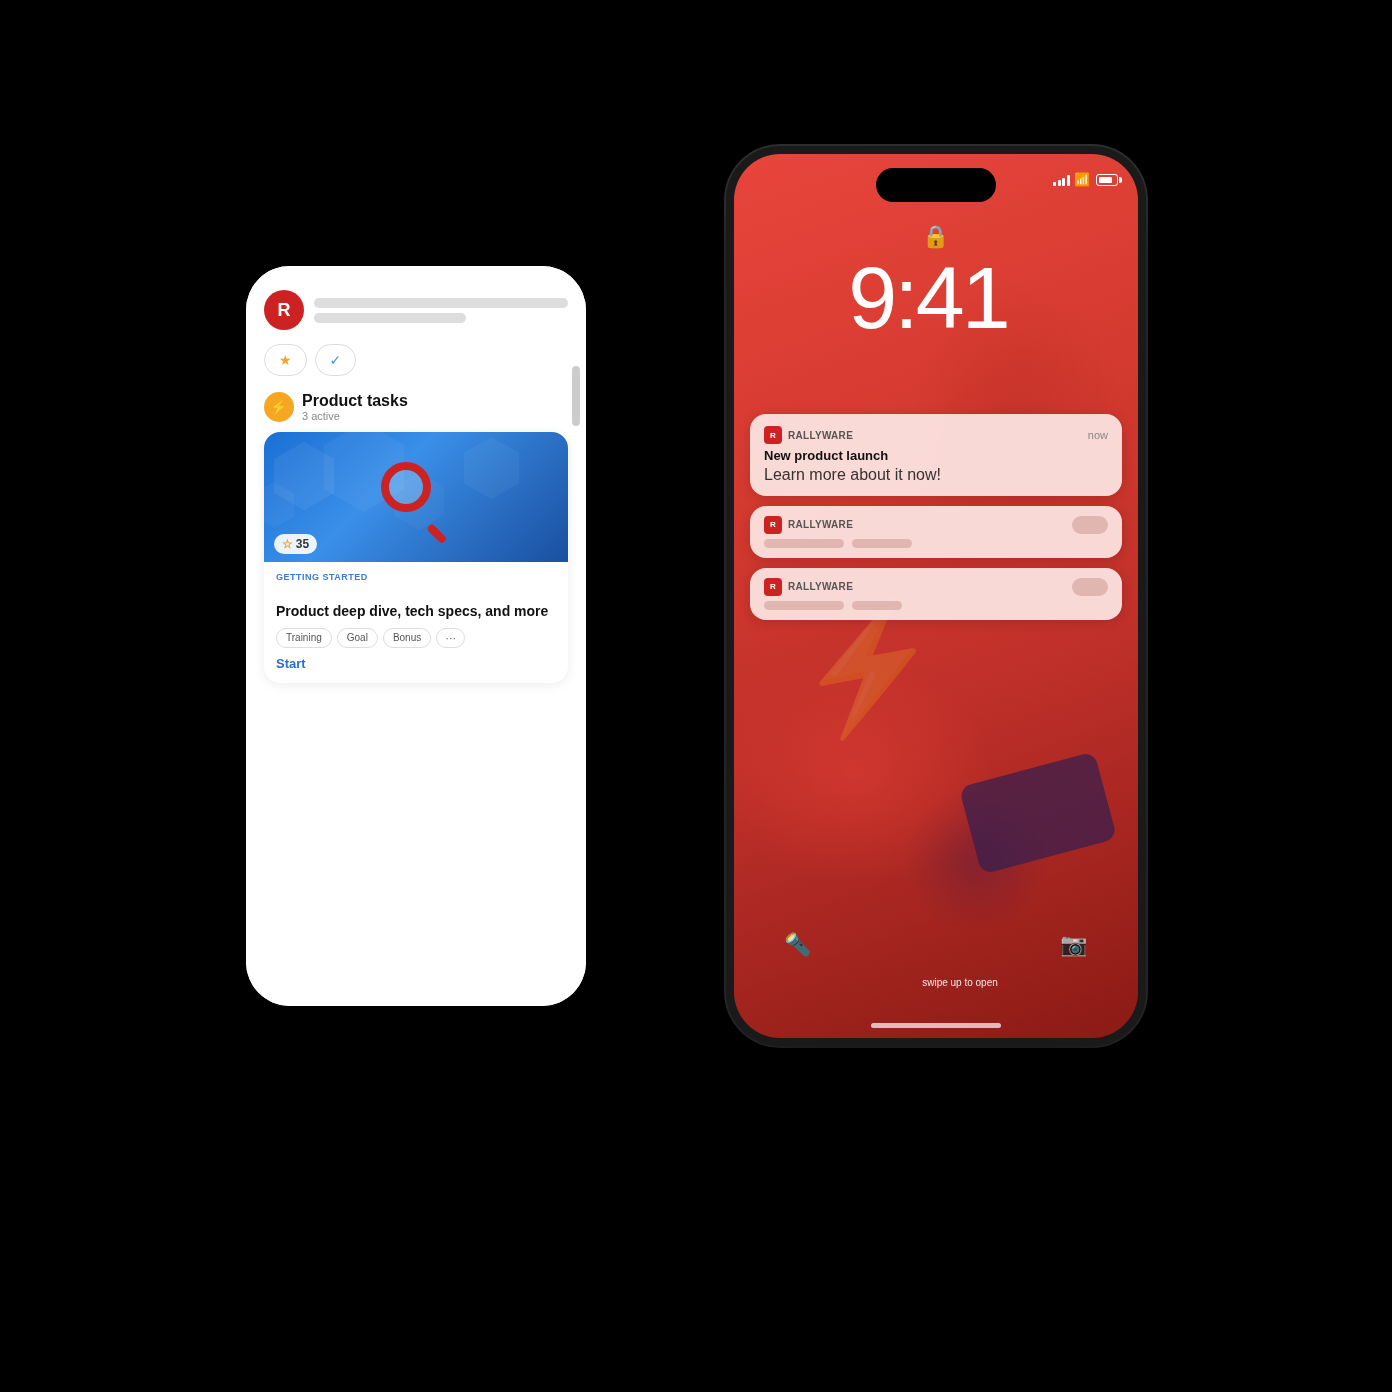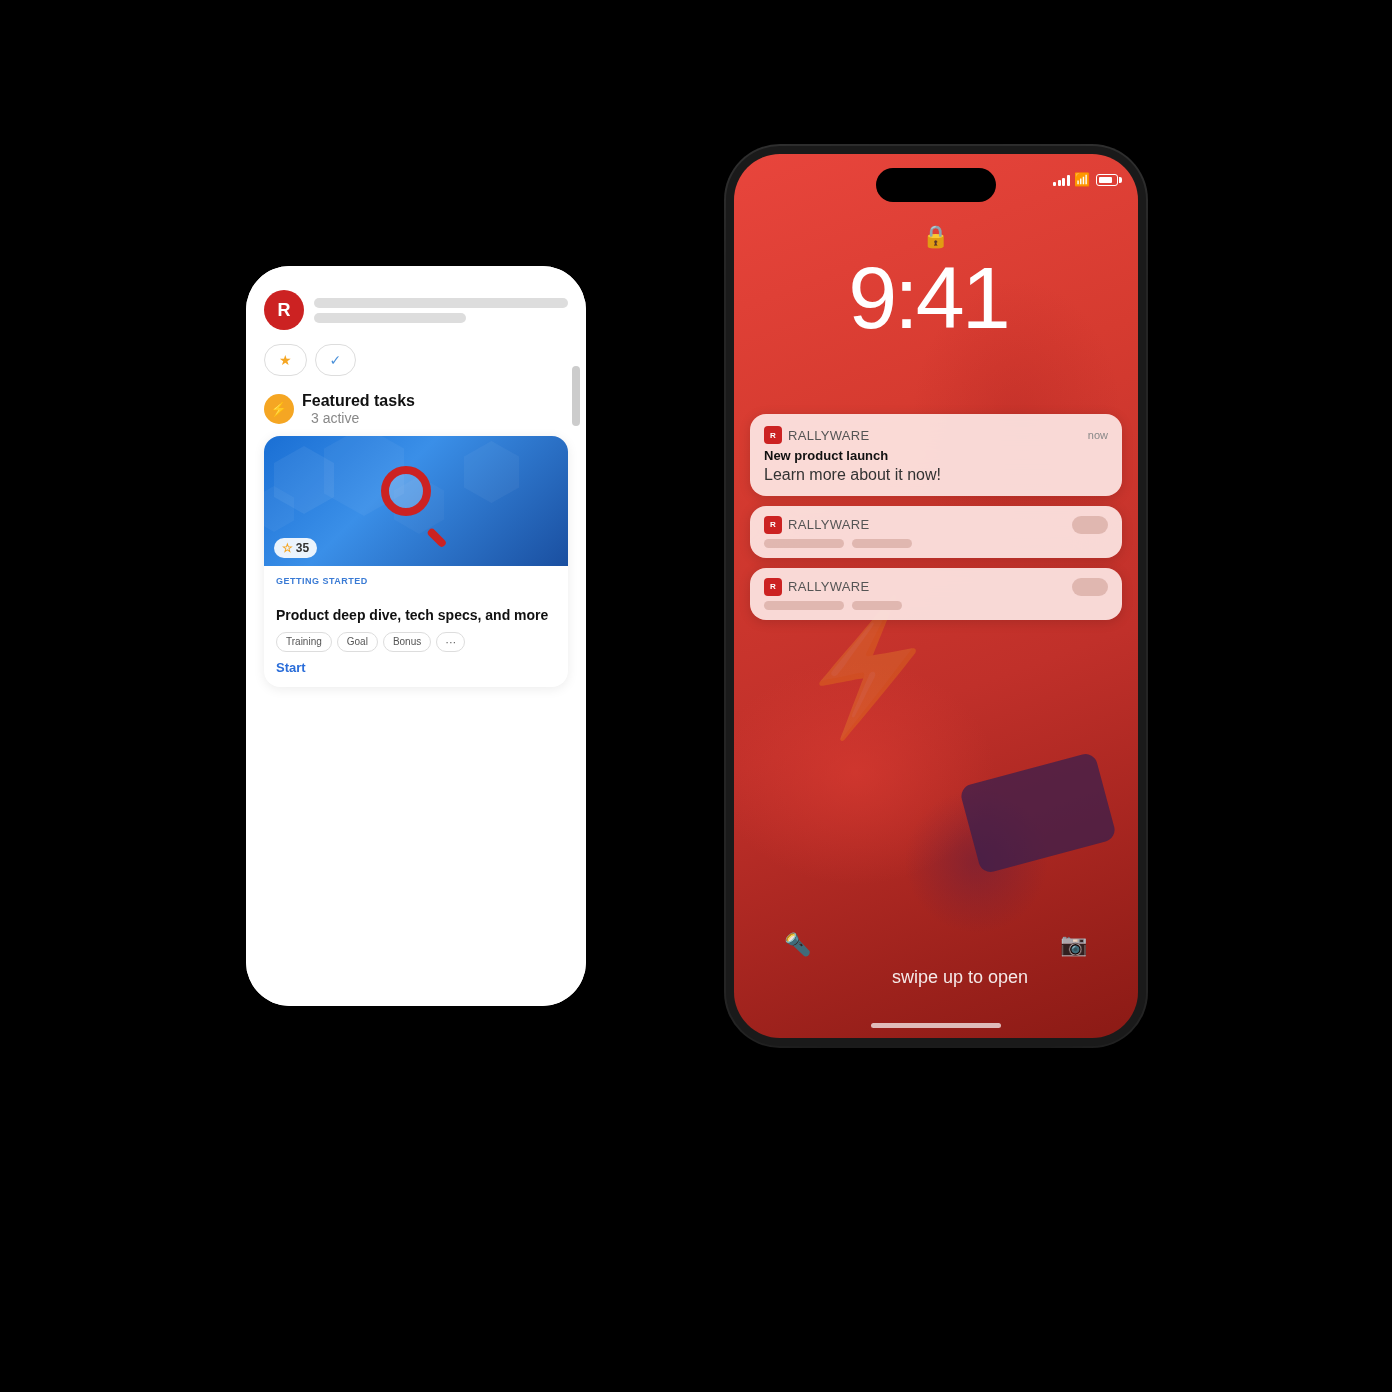--- a/index.html
+++ b/index.html
@@ -134,24 +134,23 @@
     }
 
     .section-title {
       font-size: 16px;
       font-weight: 700;
       color: #111;
       font-family: Arial, sans-serif;
     }
 
     .section-subtitle {
-      font-size: 14px;
+      font-size: 11px;
       color: #888;
       font-family: Arial, sans-serif;
-      margin-left: 9px;
     }
 
     .task-card {
       background: #fff;
       border-radius: 16px;
       overflow: hidden;
       box-shadow: 0 2px 12px rgba(0,0,0,0.08);
     }
 
     .task-image {
@@ -475,22 +474,22 @@
       align-items: center;
       justify-content: center;
       color: #fff;
       font-size: 8px;
       font-weight: 900;
       font-family: Arial, sans-serif;
       flex-shrink: 0;
     }
 
     .notif-app-name {
-      font-size: 13px;
-      font-weight: 400;
+      font-size: 10px;
+      font-weight: 700;
       color: #555;
       text-transform: uppercase;
       letter-spacing: 0.3px;
       font-family: -apple-system, sans-serif;
       flex: 1;
     }
 
     .notif-time {
       font-size: 11px;
       color: #888;
@@ -534,21 +533,21 @@
       margin-left: auto;
     }
 
     .swipe-hint {
       position: absolute;
       bottom: 50px;
       left: 0;
       right: 0;
       text-align: center;
       color: rgba(255,255,255,0.9);
-      font-size: 18px;
+      font-size: 10px;
       font-family: -apple-system, sans-serif;
       margin-left: 48px;
     }
 
     .home-indicator {
       position: absolute;
       bottom: 10px;
       left: 50%;
       transform: translateX(-50%);
       width: 130px;
@@ -593,21 +592,21 @@
         </div>
         <div class="filter-tab">
           <span class="check-icon">✓</span>
         </div>
       </div>
 
       <div class="featured-section">
         <div class="section-header">
           <div class="lightning-badge">⚡</div>
           <div>
-            <div class="section-title">Featured tasks</div>
+            <div class="section-title">Product tasks</div>
             <div class="section-subtitle">3 active</div>
           </div>
         </div>
 
         <div class="task-card">
           <div class="task-image">
 
             <div class="hex" style="width:60px;height:68px;top:10px;left:10px;opacity:0.5;"></div>
             <div class="hex" style="width:80px;height:90px;top:-10px;left:60px;opacity:0.4;"></div>
             <div class="hex" style="width:50px;height:58px;top:40px;left:130px;opacity:0.3;"></div>

